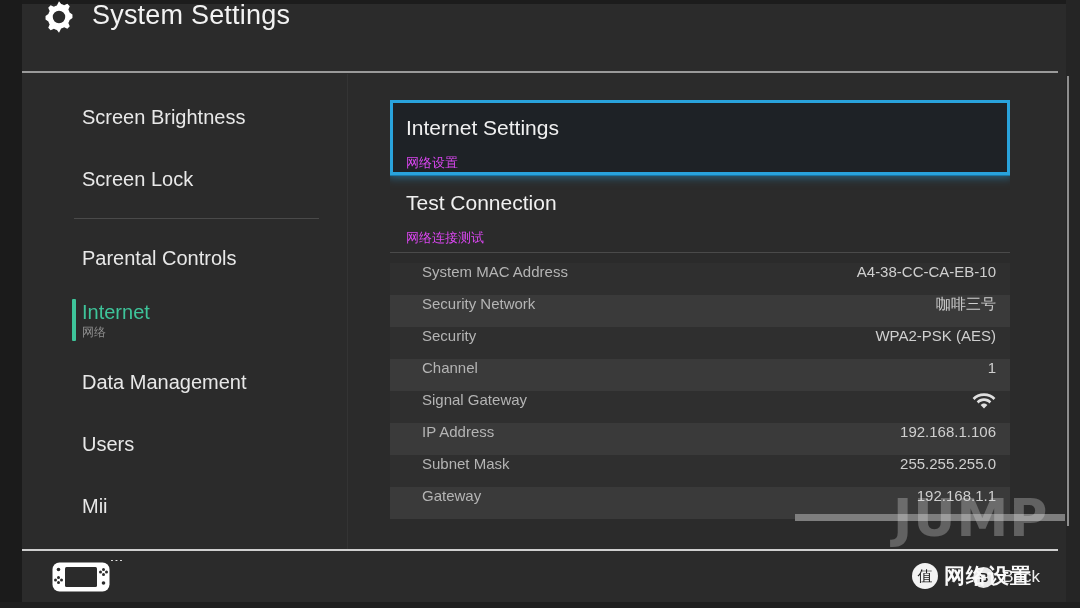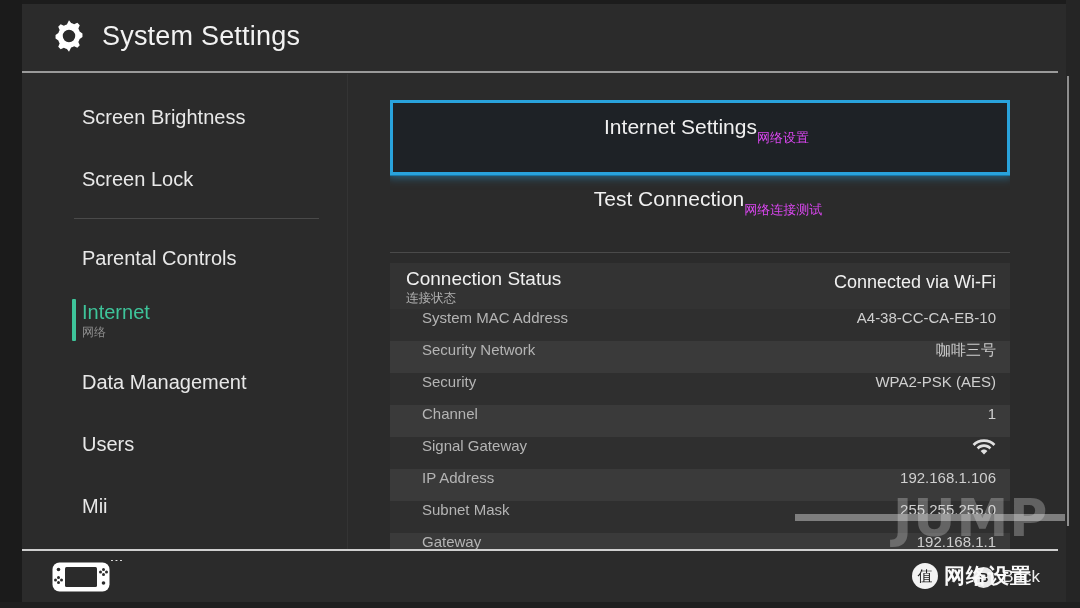--- a/index.html
+++ b/index.html
@@ -16,22 +16,22 @@
     overflow: hidden;
   }
   
   .frame-left  { position:absolute; left:0;   top:0; width:22px;  height:608px; background:#1b1b1b; }
   .frame-right { position:absolute; right:0;  top:0; width:14px;  height:608px; background:#252525; }
   .frame-top   { position:absolute; left:0;   top:0; width:1080px;height:4px;   background:#1c1c1c; }
   .frame-bottom{ position:absolute; left:0;   bottom:0;width:1080px;height:6px; background:#1f1f1f; }
 
   
   #header {
-    position: absolute; left: 22px; top: 0; width: 1044px; height: 72px;
-    display: flex; align-items: center;
+    position: absolute; left: 12px; top: 0; width: 1044px; height: 72px;
+    display: flex; align-items: flex-start;
   }
   #gear-icon { width: 34px; height: 34px; margin-left: 30px; flex: 0 0 auto; }
   #page-title {
     margin-left: 16px;
     font-size: 27px; color: #f2f2f2; font-weight: 400; letter-spacing: .2px;
   }
   #header-rule {
     position: absolute; left: 22px; top: 71px; width: 1036px; height: 2px;
     background: #9a9a9a;
   }
@@ -70,21 +70,21 @@
 
   
   #main {
     position: absolute; left: 390px; top: 100px; width: 620px; height: 449px;
     overflow: hidden;
   }
   .menu-card {
     position: relative;
     height: 75px;
     padding: 12px 0 0 16px;
-    display: flex; flex-direction: row; justify-content: center;
+    display: flex; flex-direction: column; justify-content: center;
     cursor: pointer;
   }
   .menu-card.focused {
     background: #1e2226;
     border: 3px solid #29a3dc;
     box-shadow: 0 0 0 1px #1a79a8, 0 0 9px 2px rgba(41,163,220,.55);
     padding-left: 13px;
   }
   .menu-card .m-en { font-size: 21px; color: #f0f0f0; line-height: 1.15; }
   .menu-card .m-zh { font-size: 13px; color: #d946ef; line-height: 1.25; margin-top: 15px; }
@@ -240,27 +240,20 @@
     </div>
 
     <div class="menu-card">
       <span class="m-en">Test Connection</span>
       <span class="m-zh">网络连接测试</span>
     </div>
     <div class="menu-rule"></div>
 
     <div id="status-block">
 
-      <div class="status-head">
-        <span class="sh-left">
-          <span class="sh-en">Connection Status</span>
-          <span class="sh-zh">连接状态</span>
-        </span>
-        <span class="sh-val">Connected via Wi-Fi</span>
-      </div>
 
       <div class="kv-row norm">
         <span class="k">System MAC Address</span>
         <span class="v">A4-38-CC-CA-EB-10</span>
       </div>
 
       <div class="kv-row alt">
         <span class="k">Security Network</span>
         <span class="v">咖啡三号</span>
       </div>

